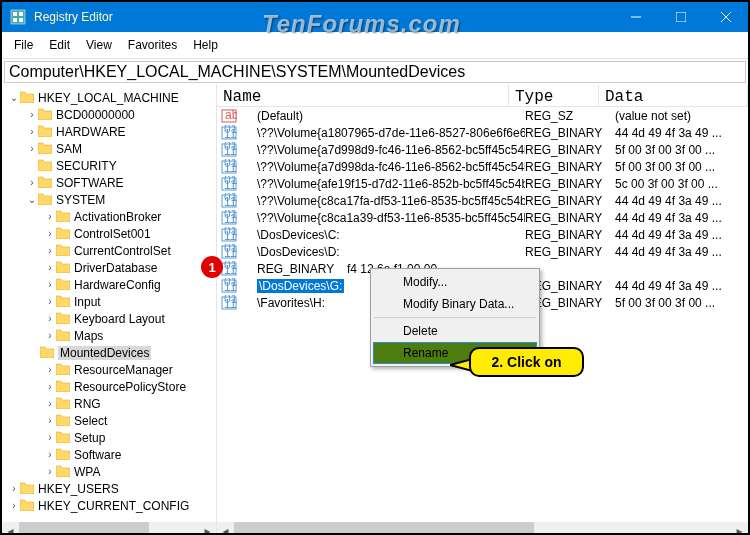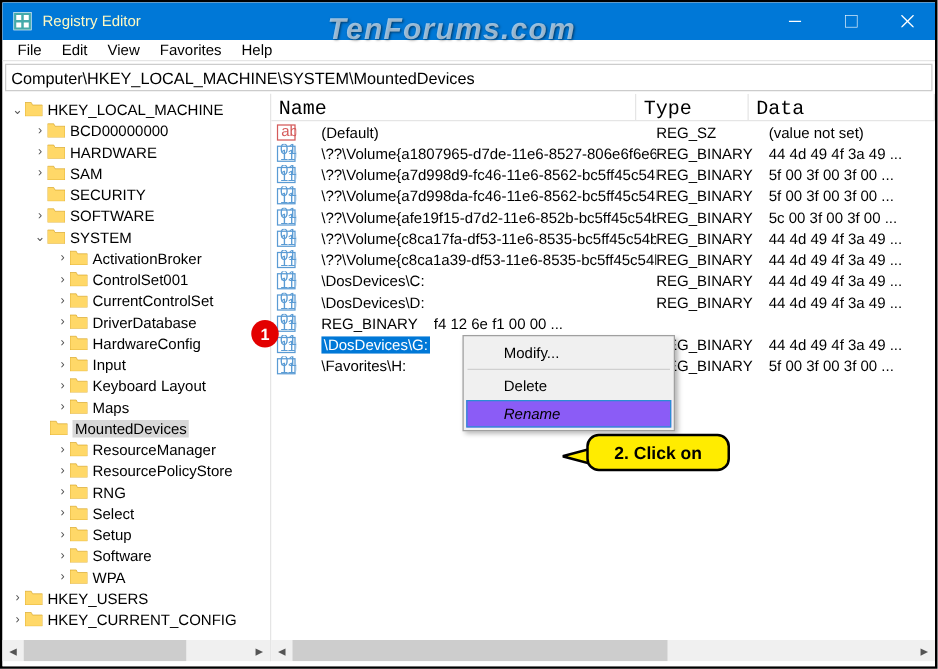--- a/index.html
+++ b/index.html
@@ -4,23 +4,23 @@
 <style>
 * { box-sizing: border-box; margin: 0; padding: 0; font-family: "Segoe UI", Tahoma, sans-serif; font-size: 12px; }
 body { background: #fff; width: 750px; height: 535px; overflow: hidden; position: relative; border: 2px solid #000; }
 .window { width: 746px; height: 531px; background: #fff; position: relative; }
 .titlebar { height: 30px; background: #0078d7; color: #fef9c3; display: flex; align-items: center; padding-left: 8px; }
 .titlebar .icon { width: 16px; height: 16px; margin-right: 8px; }
 .titlebar .title { flex: 1; font-size: 12px; }
 .winbtn { width: 45px; height: 30px; display: flex; align-items: center; justify-content: center; color: #fff; }
 .winbtn.close { background: transparent; }
 .winbtn svg { width: 10px; height: 10px; }
-.menubar { height: 17px; display: flex; align-items: center; padding: 0 4px; border-bottom: 1px solid #e5e5e5; }
+.menubar { height: 27px; display: flex; align-items: center; padding: 0 4px; border-bottom: 1px solid #e5e5e5; }
 .menubar span { padding: 0 8px; font-size: 12px; }
-.addrbar { height: 22px; display: flex; align-items: center; border: 1px solid #ccc; margin: 2px; padding: 0 4px; font-size: 13px; background: #fff; }
+.addrbar { height: 22px; display: flex; align-items: center; border: 1px solid #ccc; margin: 2px; padding: 0 4px; font-size: 16px; background: #fff; }
 .content { display: flex; height: 454px; }
 .tree { width: 215px; border-right: 1px solid #e5e5e5; overflow: hidden; position: relative; padding-top: 4px; }
 .tree-item { display: flex; align-items: center; height: 17px; white-space: nowrap; font-size: 12px; }
 .tree-item .twisty { width: 12px; text-align: center; color: #555; font-size: 10px; }
 .tree-item .ficon { width: 16px; height: 14px; margin-right: 2px; }
 .tree-item.selected .label { background: #d8d8d8; padding: 0 2px; }
 .folder-svg { width: 14px; height: 12px; }
 .list { flex: 1; position: relative; overflow: hidden; }
 .list-header { display: flex; height: 22px; border-bottom: 1px solid #e5e5e5; }
 .list-header .col { padding: 3px 6px; border-right: 1px solid #e5e5e5; font-size: 16px; font-family: Liberation Mono, monospace; }
@@ -29,21 +29,21 @@
 .col.data { flex: 1; }
 .list-body { }
 .row { display: flex; align-items: center; height: 17px; }
 .row .vicon { width: 32px; height: 16px; margin: 0 4px; flex-shrink: 0; }
 .row .name { width: 268px; overflow: hidden; white-space: nowrap; text-overflow: clip; font-size: 12px; }
 .row .type { width: 90px; font-size: 12px; }
 .row .data { flex: 1; font-size: 12px; white-space: nowrap; overflow: hidden; }
 .row.selected .name-inner { background: #0078d7; color: #fff; padding: 0 2px; }
 .ctxmenu { position: absolute; left: 368px; top: 266px; width: 170px; background: #f0f0f0; border: 1px solid #a0a0a0; box-shadow: 2px 2px 4px rgba(0,0,0,0.3); z-index: 10; padding: 2px; }
 .ctxmenu .mi { height: 22px; display: flex; align-items: center; padding-left: 30px; font-size: 12px; }
-.ctxmenu .mi.hover { background: #8b5cf6; border: 1px solid #2a8dd4; padding-left: 29px; font-style: italic; }
+.ctxmenu .mi.hover { background: #4d7c0f; border: 1px solid #2a8dd4; padding-left: 29px; }
 .ctxmenu .sep { height: 1px; background: #d0d0d0; margin: 2px 1px; }
 .badge1 { position: absolute; left: 199px; top: 254px; width: 22px; height: 22px; background: #e30000; border-radius: 50%; color: #fff; display: flex; align-items: center; justify-content: center; font-weight: bold; z-index: 20; font-size: 13px; }
 .callout { position: absolute; left: 467px; top: 345px; width: 115px; height: 30px; background: #ffec00; border: 2px solid #000; border-radius: 10px; display: flex; align-items: center; justify-content: center; font-weight: bold; font-size: 14px; z-index: 20; }
 .callout-arrow { position: absolute; left: 448px; top: 353px; z-index: 19; }
 .watermark { position: absolute; left: 260px; top: 8px; font-size: 24px; font-weight: bold; color: rgba(255,255,255,0.6); text-shadow: 1px 1px 2px rgba(0,0,0,0.5); z-index: 30; pointer-events: none; font-style: italic; letter-spacing: 1px; }
 .scrollbar-h { position: absolute; bottom: 0; left: 0; right: 0; height: 17px; background: #f0f0f0; display: flex; }
 .scrollbar-h .sbtn { width: 17px; height: 17px; background: #f0f0f0; display: flex; align-items: center; justify-content: center; color: #555; }
 .scrollbar-h .thumb { background: #cdcdcd; height: 17px; }
 </style>
 </head>
@@ -402,20 +402,21 @@
         <div class="sbtn">◂</div>
         <div class="thumb" style="width:300px"></div>
         <div style="flex:1"></div>
         <div class="sbtn">▸</div>
       </div>
     </div>
   </div>
 
   <div class="ctxmenu" id="ctxmenu">
       <div class="mi">Modify...</div>
+      <div class="mi">Modify Binary Data...</div>
       <div class="sep"></div>
       <div class="mi">Delete</div>
       <div class="mi hover">Rename</div>
     </div>
 
   <div class="badge1">1</div>
   <svg class="callout-arrow" width="30" height="20">
       <polygon points="0,10 30,2 30,18" fill="#ffec00" stroke="#000" stroke-width="2"></polygon>
     </svg>
   <div class="callout">2. Click on</div>

